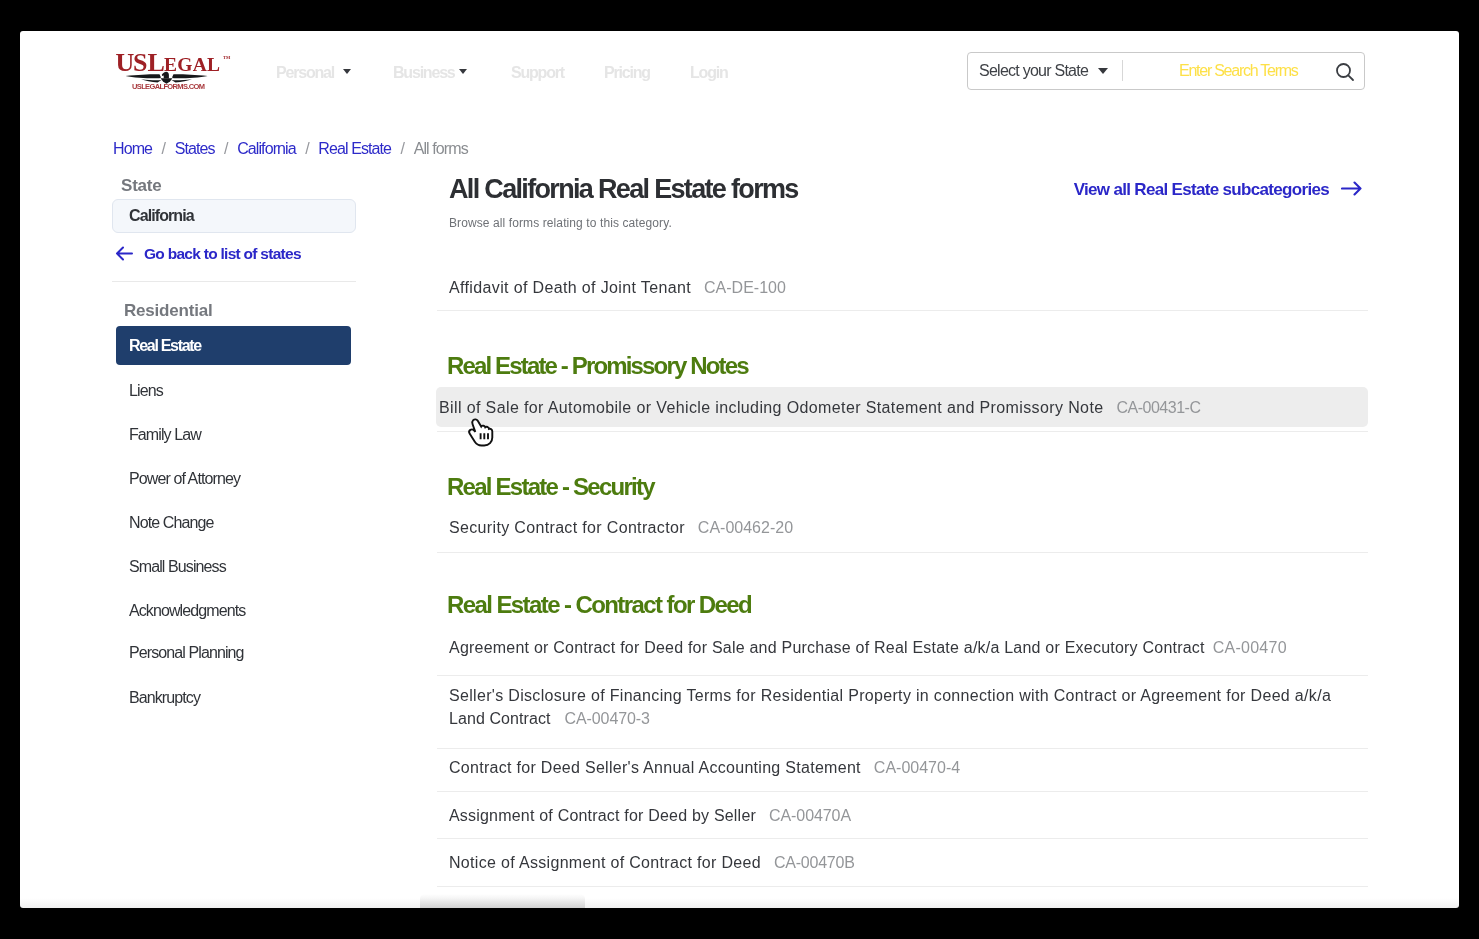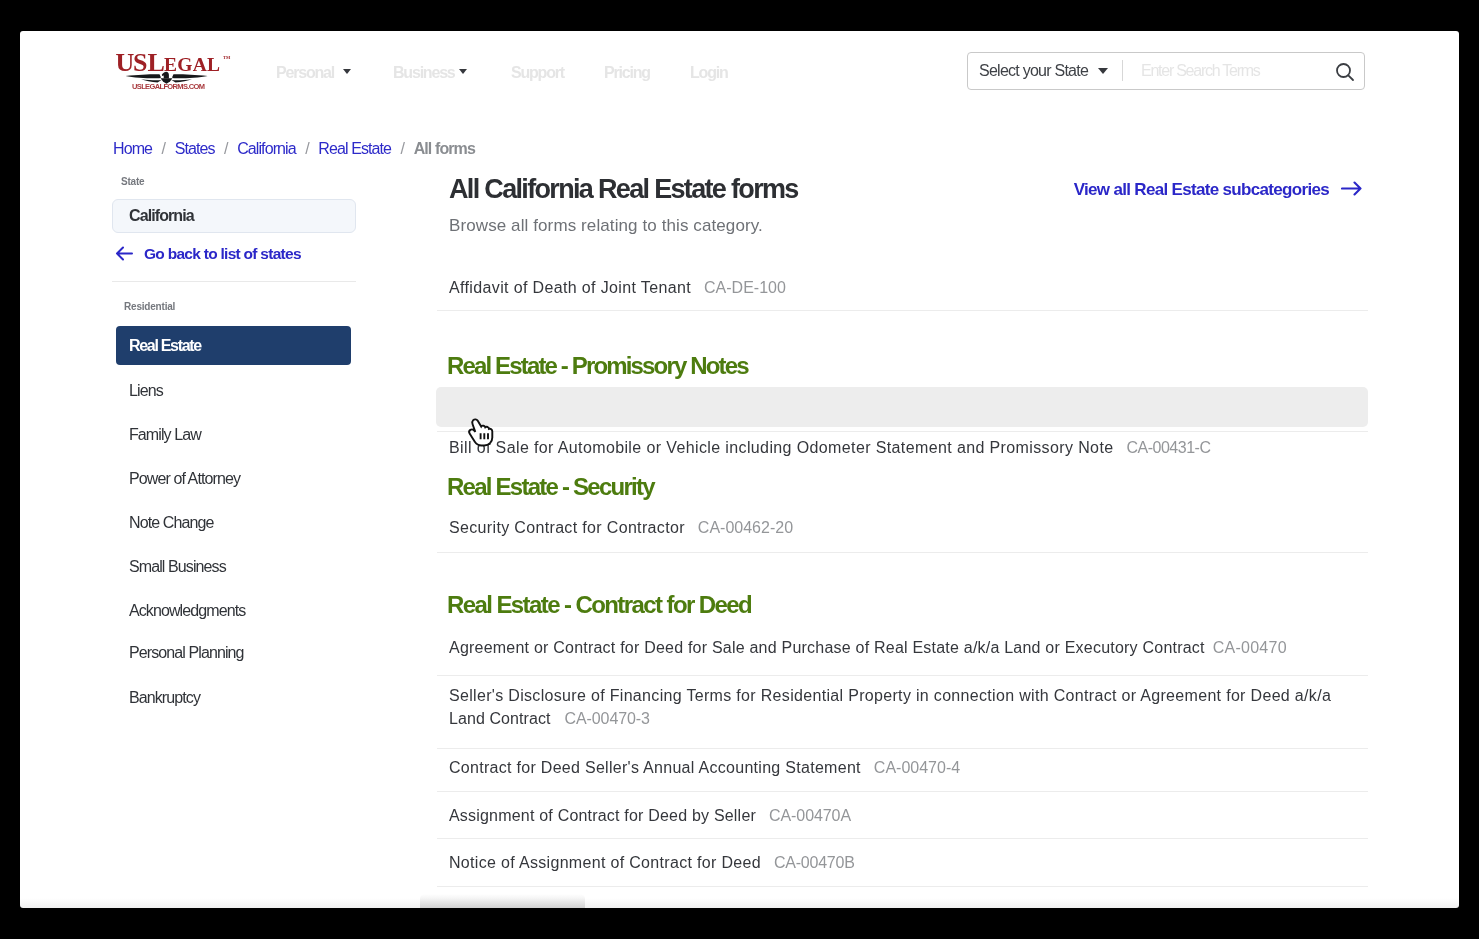--- a/index.html
+++ b/index.html
@@ -14,34 +14,34 @@
   .caret { display:inline-block; width:0; height:0; border-left:5.5px solid transparent; border-right:5.5px solid transparent; border-top:6.5px solid #36383d; }
 
   
   .searchbox { left:967px; top:52px; width:398px; height:38px; border:1px solid #c9c9c9; border-radius:4px; }
   .sb-text { font-size:16px; color:#3e4146; letter-spacing:-0.75px; }
 
   
   .crumbs { left:113px; top:140px; font-size:16px; letter-spacing:-0.9px; }
   .crumbs a { color:#2d2ac9; }
   .crumbs .sep { color:#97999e; padding:0 9.5px; }
-  .crumbs .cur { color:#8a8d91;font-weight:bold; }
+  .crumbs .cur { color:#8a8d91; }
 
   
-  .lbl { font-size:10px; font-weight:700; color:#75787e; letter-spacing:-0.2px; }
+  .lbl { font-size:17px; font-weight:700; color:#75787e; letter-spacing:-0.2px; }
   .stateinput { left:112px; top:199px; width:244px; height:34px; background:#f4f7fb; border:1px solid #e0e6ef; border-radius:6px; line-height:32px; padding-left:16px; font-size:16px; font-weight:700; color:#303338; letter-spacing:-0.9px; }
   .goback { left:144px; top:245px; font-size:15.5px; font-weight:700; color:#2b27c8; letter-spacing:-0.72px; }
   .sidedivider { left:112px; top:281px; width:244px; height:1px; background:#e9e9e9; }
   .catsel { left:116px; top:326px; width:235px; height:39px; background:#1f3e6c; border-radius:4px; line-height:39px; padding-left:13px; color:#fff; font-size:16px; font-weight:700; letter-spacing:-1.3px; }
   .catitem { left:129px; width:230px; height:20px; line-height:20px; font-size:16px; color:#303338; letter-spacing:-0.9px; }
 
   
   h1.title { left:449px; top:174px; font-size:27px; font-weight:700; color:#2d2f33; letter-spacing:-1.67px; white-space:nowrap; }
   .viewall { top:180px; right:150px; font-size:17px; font-weight:700; color:#2b27c8; letter-spacing:-0.68px; white-space:nowrap; }
-  .browse { left:449px; top:216px; font-size:17px; color:#6e7176; letter-spacing:0.1px; }
+  .browse { left:449px; top:216px; font-size:12px; color:#6e7176; letter-spacing:0.1px; }
 
   .rowtext { font-size:16px; color:#35373c; letter-spacing:0.3px; white-space:nowrap; }
   .code { font-size:16px; color:#949699; letter-spacing:0; margin-left:13px; }
   .divider { left:437px; width:931px; height:1px; background:#ececec; }
   .sech { left:447px; font-size:24px; font-weight:700; color:#4d7c0f; white-space:nowrap; }
   .hl { left:436px; top:387px; width:932px; height:40px; background:#ededed; border-radius:5px; }
 </style>
 </head>
 <body>
   <div class="page"></div>
@@ -66,21 +66,21 @@
   <div class="abs nav" style="left:393px; top:64px;">Business</div>
   <span class="abs caret" style="left:459px; top:69px; border-left-width:4.5px; border-right-width:4.5px; border-top-width:5.5px;"></span>
   <div class="abs nav" style="left:511px; top:64px;">Support</div>
   <div class="abs nav" style="left:604px; top:64px;">Pricing</div>
   <div class="abs nav" style="left:690px; top:64px;">Login</div>
 
   <div class="abs searchbox"></div>
   <div class="abs sb-text" style="left:979px; top:62px;">Select your State</div>
   <span class="abs caret" style="left:1098px; top:68px; border-top-width:6px; border-left-width:5px; border-right-width:5px;"></span>
   <div class="abs" style="left:1122px; top:60px; width:1px; height:21px; background:#d7d7d7;"></div>
-  <div class="abs sb-text" style="left:1141px; top:62px; color:#e5e5e5; letter-spacing:-1.25px;">Enter Search Terms</div>
+  <div class="abs sb-text" style="left:1179px; top:62px; color:#fde047; letter-spacing:-1.25px;">Enter Search Terms</div>
   <svg class="abs" style="left:1334px; top:61px;" width="22" height="22" viewBox="0 0 22 22">
     <circle cx="9.5" cy="9.5" r="6.5" fill="none" stroke="#3a3d42" stroke-width="1.8"></circle>
     <line x1="14.3" y1="14.3" x2="19" y2="19" stroke="#3a3d42" stroke-width="1.8" stroke-linecap="round"></line>
   </svg>
 
   <div class="abs crumbs"><a>Home</a><span class="sep">/</span><a>States</a><span class="sep">/</span><a>California</a><span class="sep">/</span><a>Real Estate</a><span class="sep">/</span><span class="cur">All forms</span></div>
 
   <div class="abs lbl" style="left:121px; top:176px;">State</div>
   <div class="abs stateinput">California</div>
   <svg class="abs" style="left:115px; top:246px;" width="18" height="15" viewBox="0 0 18 15">
@@ -104,21 +104,21 @@
   <svg class="abs" style="left:1341px; top:181px;" width="21" height="15" viewBox="0 0 21 15">
     <path d="M 1 7.5 L 19.5 7.5 M 13.5 1.5 L 19.5 7.5 L 13.5 13.5" fill="none" stroke="#2b27c8" stroke-width="2.1" stroke-linecap="round" stroke-linejoin="round"></path>
   </svg>
   <div class="abs browse">Browse all forms relating to this category.</div>
 
   <div class="abs rowtext" style="left:449px; top:279px; letter-spacing:0.36px;">Affidavit of Death of Joint Tenant<span class="code">CA-DE-100</span></div>
   <div class="abs divider" style="top:309.5px;"></div>
 
   <div class="abs sech" style="top:352px; letter-spacing:-1.85px;">Real Estate - Promissory Notes</div>
   <div class="abs hl"></div>
-  <div class="abs rowtext" style="left:449px; top:399px; letter-spacing:0.38px;margin-top:40px;">Bill of Sale for Automobile or Vehicle including Odometer Statement and Promissory Note<span class="code" style="letter-spacing:-0.5px;">CA-00431-C</span></div>
+  <div class="abs rowtext" style="left:439px; top:399px; letter-spacing:0.38px;">Bill of Sale for Automobile or Vehicle including Odometer Statement and Promissory Note<span class="code" style="letter-spacing:-0.5px;">CA-00431-C</span></div>
   <div class="abs divider" style="top:431px;"></div>
 
   <svg class="abs" style="left:466px; top:417px;" width="28" height="31" viewBox="0 0 28 31">
     <path d="M 7.2 3.2 C 8.6 1.8 10.6 2.2 11.6 3.6 L 15.2 9.6 C 15.6 8.9 16.6 8.5 17.5 8.7 C 18.4 8.9 19 9.5 19.3 10.3 C 19.9 9.8 20.8 9.7 21.6 10 C 22.4 10.4 22.9 11 23 11.9 C 23.7 11.6 24.6 11.7 25.3 12.2 C 26.1 12.8 26.3 13.6 26.3 14.6 L 26.3 20.5 C 26.3 25 23 28.5 18.2 28.5 L 15.5 28.5 C 12.6 28.5 10.3 27.2 8.8 24.8 L 3.6 16.6 C 2.8 15.3 3.2 13.7 4.4 12.9 C 5.6 12.1 7.1 12.4 8.1 13.5 L 9.3 14.9 L 6.6 7.3 C 6 5.7 6.2 4.2 7.2 3.2 Z" fill="#fff" stroke="#111" stroke-width="1.9"></path>
     <path d="M 14.6 16.2 L 14.6 22.2 M 18.3 16.2 L 18.3 22.2 M 22 16.2 L 22 22.2" stroke="#111" stroke-width="1.9" fill="none"></path>
   </svg>
 
   <div class="abs sech" style="top:473px; letter-spacing:-1.76px;">Real Estate - Security</div>
   <div class="abs rowtext" style="left:449px; top:519px; letter-spacing:0.34px;">Security Contract for Contractor<span class="code" style="letter-spacing:0;">CA-00462-20</span></div>
   <div class="abs divider" style="top:552px;"></div>

